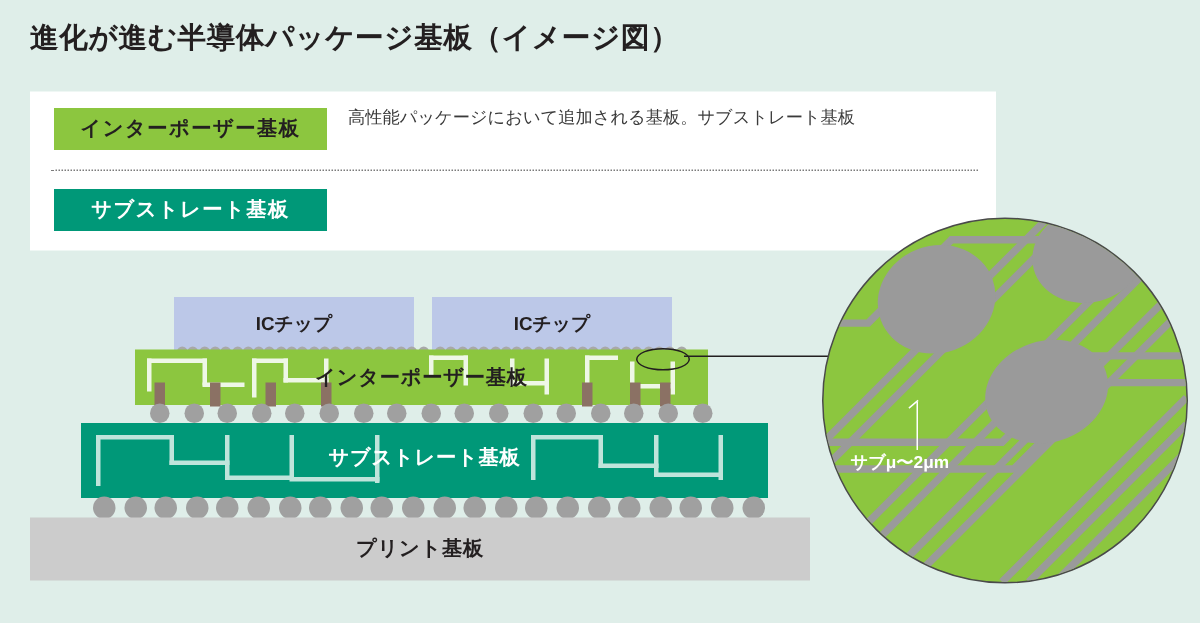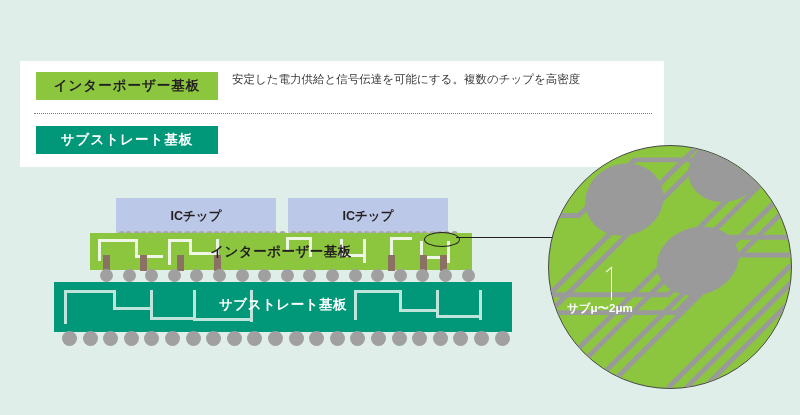--- a/index.html
+++ b/index.html
@@ -117,26 +117,27 @@
   .mag-tick{
     position:absolute;left:56px;bottom:118px;width:8px;height:0;
     border-top:1.3px solid #ffffff;transform:rotate(-40deg);z-index:9;
   }
 </style>
 </head>
 <body>
 
 <div id="root">
 
+  <div class="title">進化が進む半導体パッケージ基板（イメージ図）</div>
 
   <div class="legend">
 
     <div class="legend-row lg-row1">
       <div class="chip-label chip-green">インターポーザー基板</div>
-      <div class="legend-desc ld1">安定した電力供給と信号伝達を可能にする。複数のチップを高密度</div>
+      <div class="legend-desc ld1">高性能パッケージにおいて追加される基板。サブストレート基板</div>
     </div>
 
     <div class="legend-sep"></div>
 
     <div class="legend-row lg-row2">
       <div class="chip-label chip-teal">サブストレート基板</div>
     </div>
 
   </div>
 
@@ -289,20 +290,23 @@
         <div class="ball" style="left: 350.4px; top: 331px;"></div>
         <div class="ball" style="left: 371px; top: 331px;"></div>
         <div class="ball" style="left: 391.6px; top: 331px;"></div>
         <div class="ball" style="left: 412.2px; top: 331px;"></div>
         <div class="ball" style="left: 432.8px; top: 331px;"></div>
         <div class="ball" style="left: 453.4px; top: 331px;"></div>
         <div class="ball" style="left: 474px; top: 331px;"></div>
         <div class="ball" style="left: 494.6px; top: 331px;"></div>
       </div>
 
+    <div class="layer printboard">
+      <div class="layer-title">プリント基板</div>
+    </div>
 
     <div class="callout-ellipse"></div>
     <div class="callout-line"></div>
   </div>
 
   <div class="mag">
     <svg class="mag-inner" viewBox="0 0 244 244" preserveAspectRatio="none">
       <g stroke="#9a9a9a" stroke-width="5" fill="none">
         <path d="M-40 58 L58 -40"></path>
         <path d="M-40 76 L76 -40"></path>

